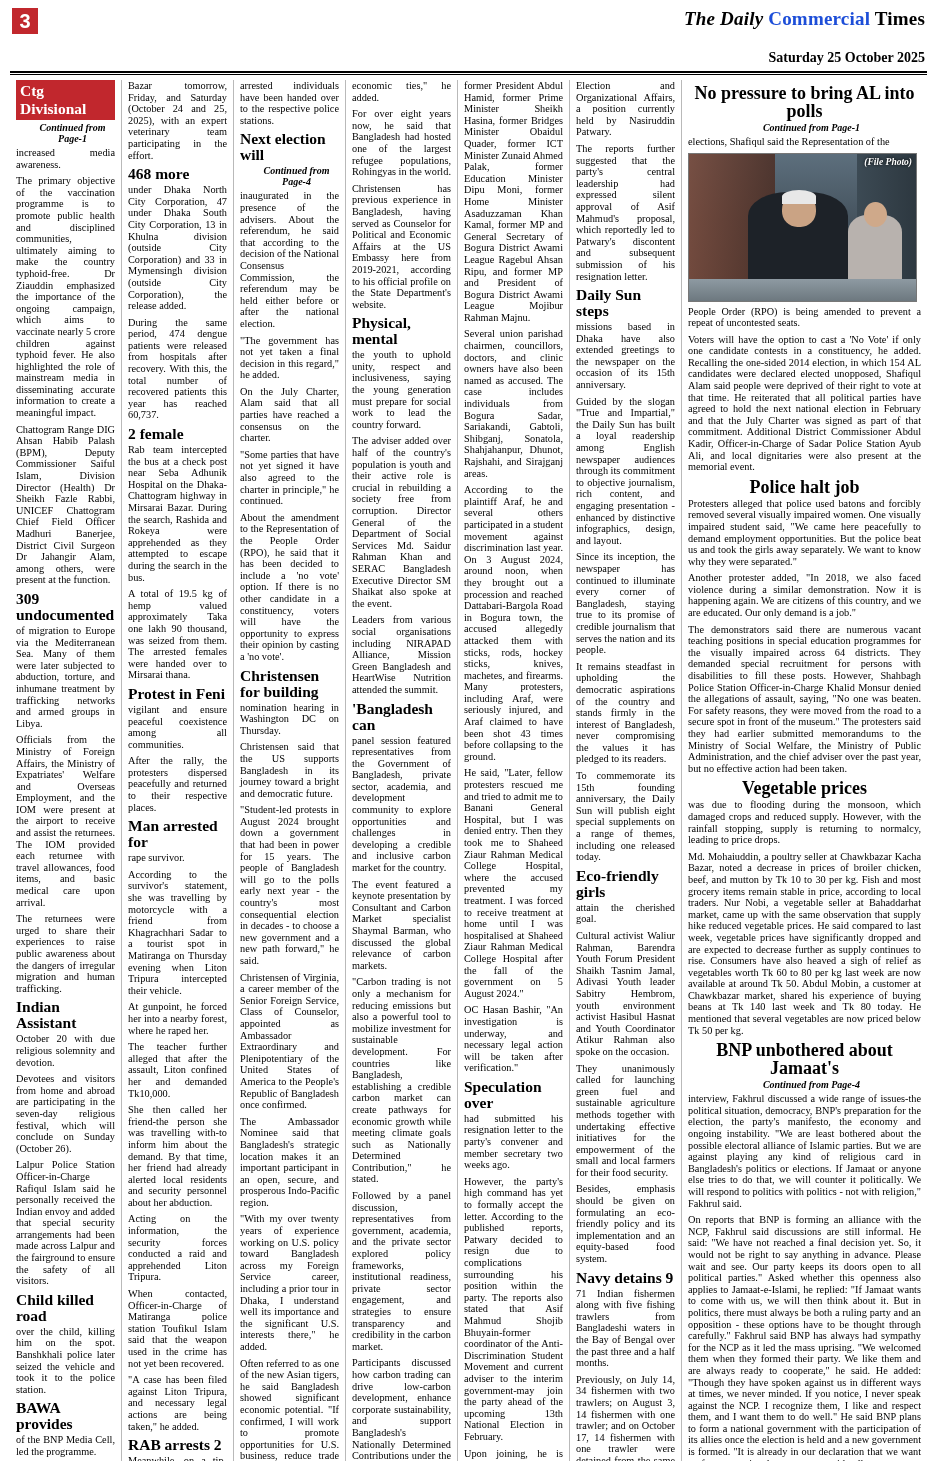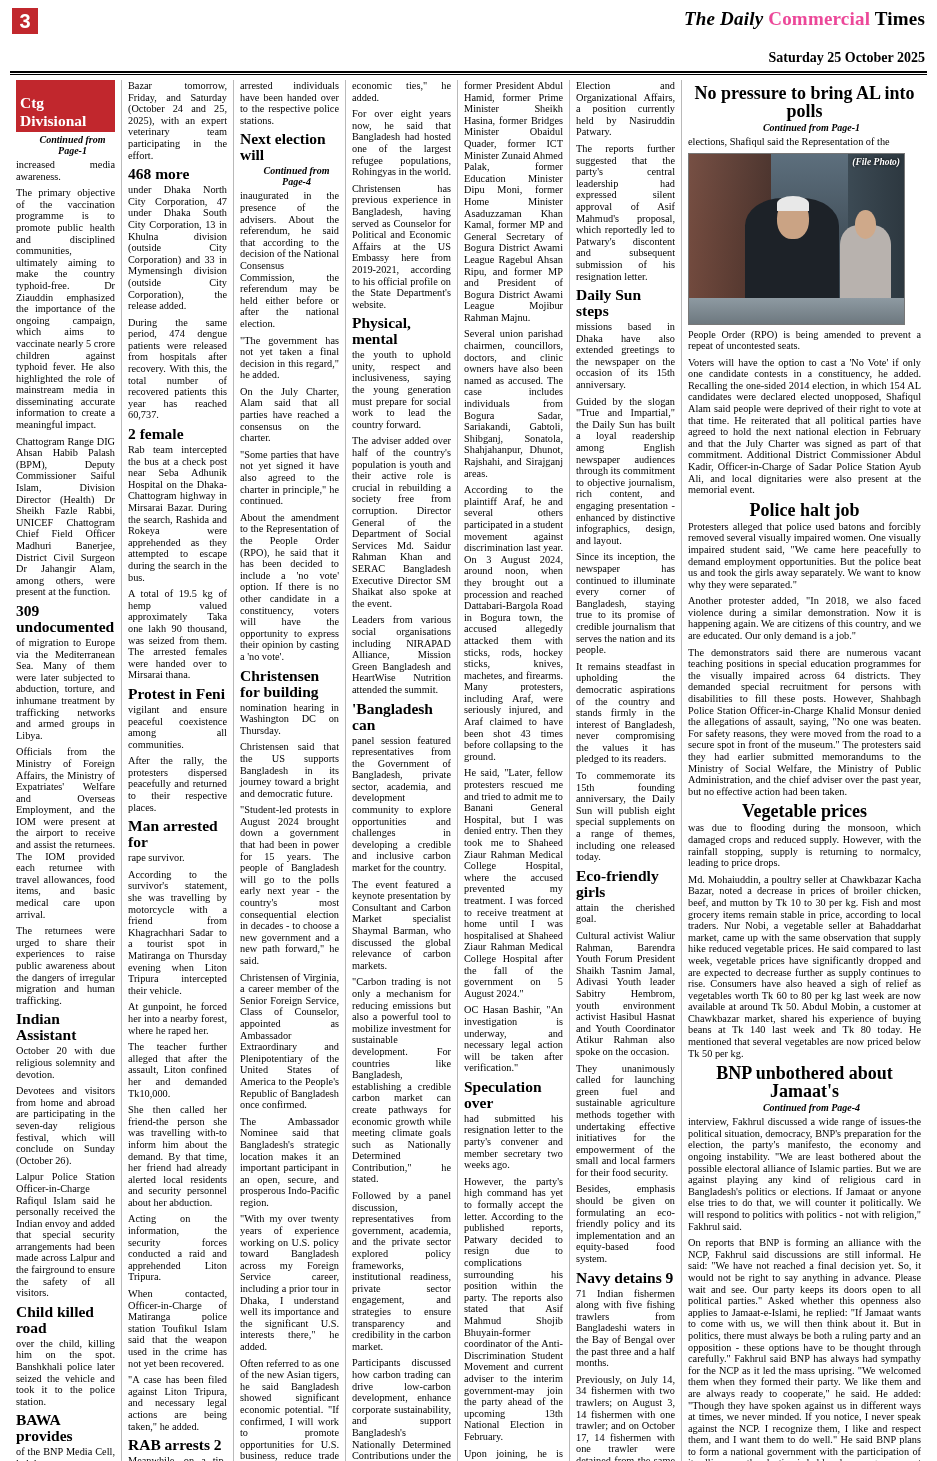--- a/index.html
+++ b/index.html
@@ -35,21 +35,21 @@
     text-align:center;
   }
   .mast-right { text-align:right; }
   .mast-title {
     font-family:"Liberation Serif", serif;
     font-weight:bold;
     font-size: 19px;
     font-style: italic;
     letter-spacing: .2px;
   }
-  .mast-title .red { color:#ec4899; font-style: normal; }
+  .mast-title .red { color:#1d4ed8; font-style: normal; }
   .mast-title .blk { color:#000; font-style: normal;}
   .mast-date {
     font-family:"Liberation Serif", serif;
     font-weight:bold;
     font-size: 14px;
     margin-top: 20px;
   }
   .rule {
     border-top: 2px solid #000;
     margin: 3px 10px 0 10px;
@@ -105,33 +105,33 @@
     font-style: italic;
     font-weight: bold;
     text-align: center;
     margin: 0 0 3px 14px;
   }
   .redbar {
     background:#c1272d;
     color:#fff;
     font-weight:bold;
     font-size: 15.5px;
-    padding: 14px 4px 2px 4px;
+    padding: 2px 4px 2px 4px;
     display:block;
     margin-bottom: 2px;
     font-family:"Liberation Serif", serif;
   }
 
   
   .photo-wrap {
     position: relative;
-    margin: 2px 16px 4px 0;
+    margin: 2px 4px 4px 0;
     border: 1px solid #777;
     background:#737373;
-    height: 172px;
+    height: 149px;
     overflow:hidden;
   }
   .photo-caption-top {
     position:absolute;
     top:3px; right:4px;
     font-size: 9.5px;
     font-style: italic;
     font-weight: bold;
     color:#fff;
     text-shadow: 0 0 3px #000;

